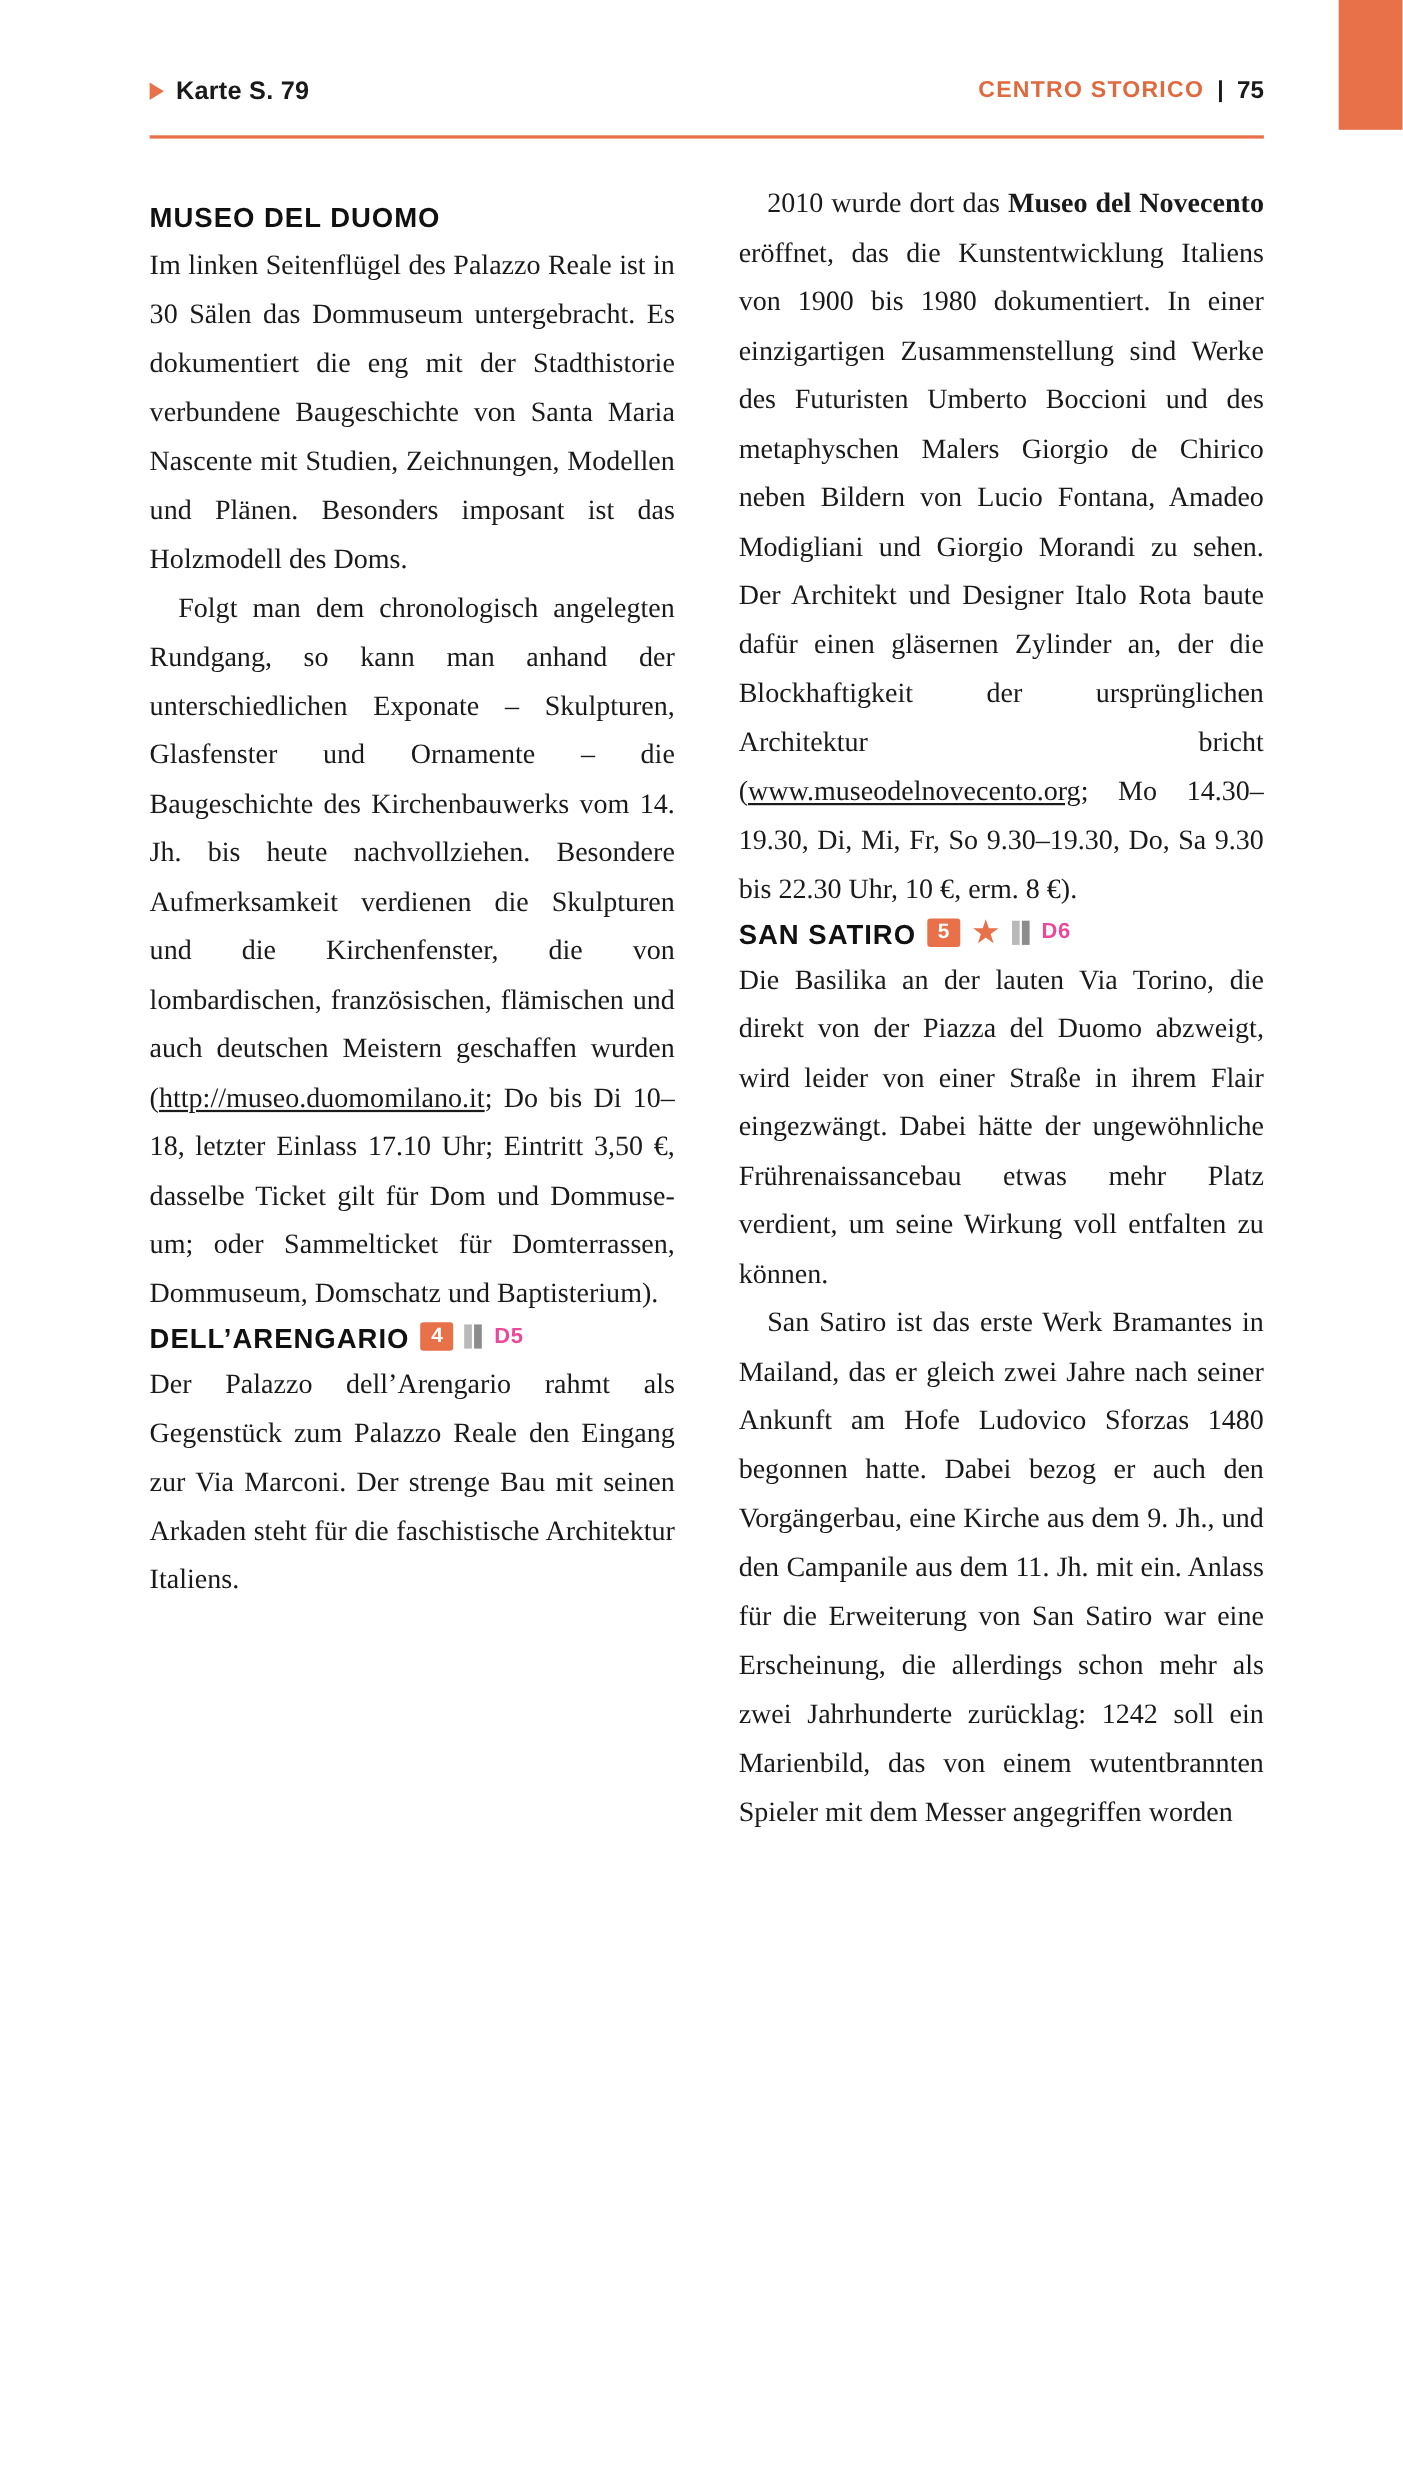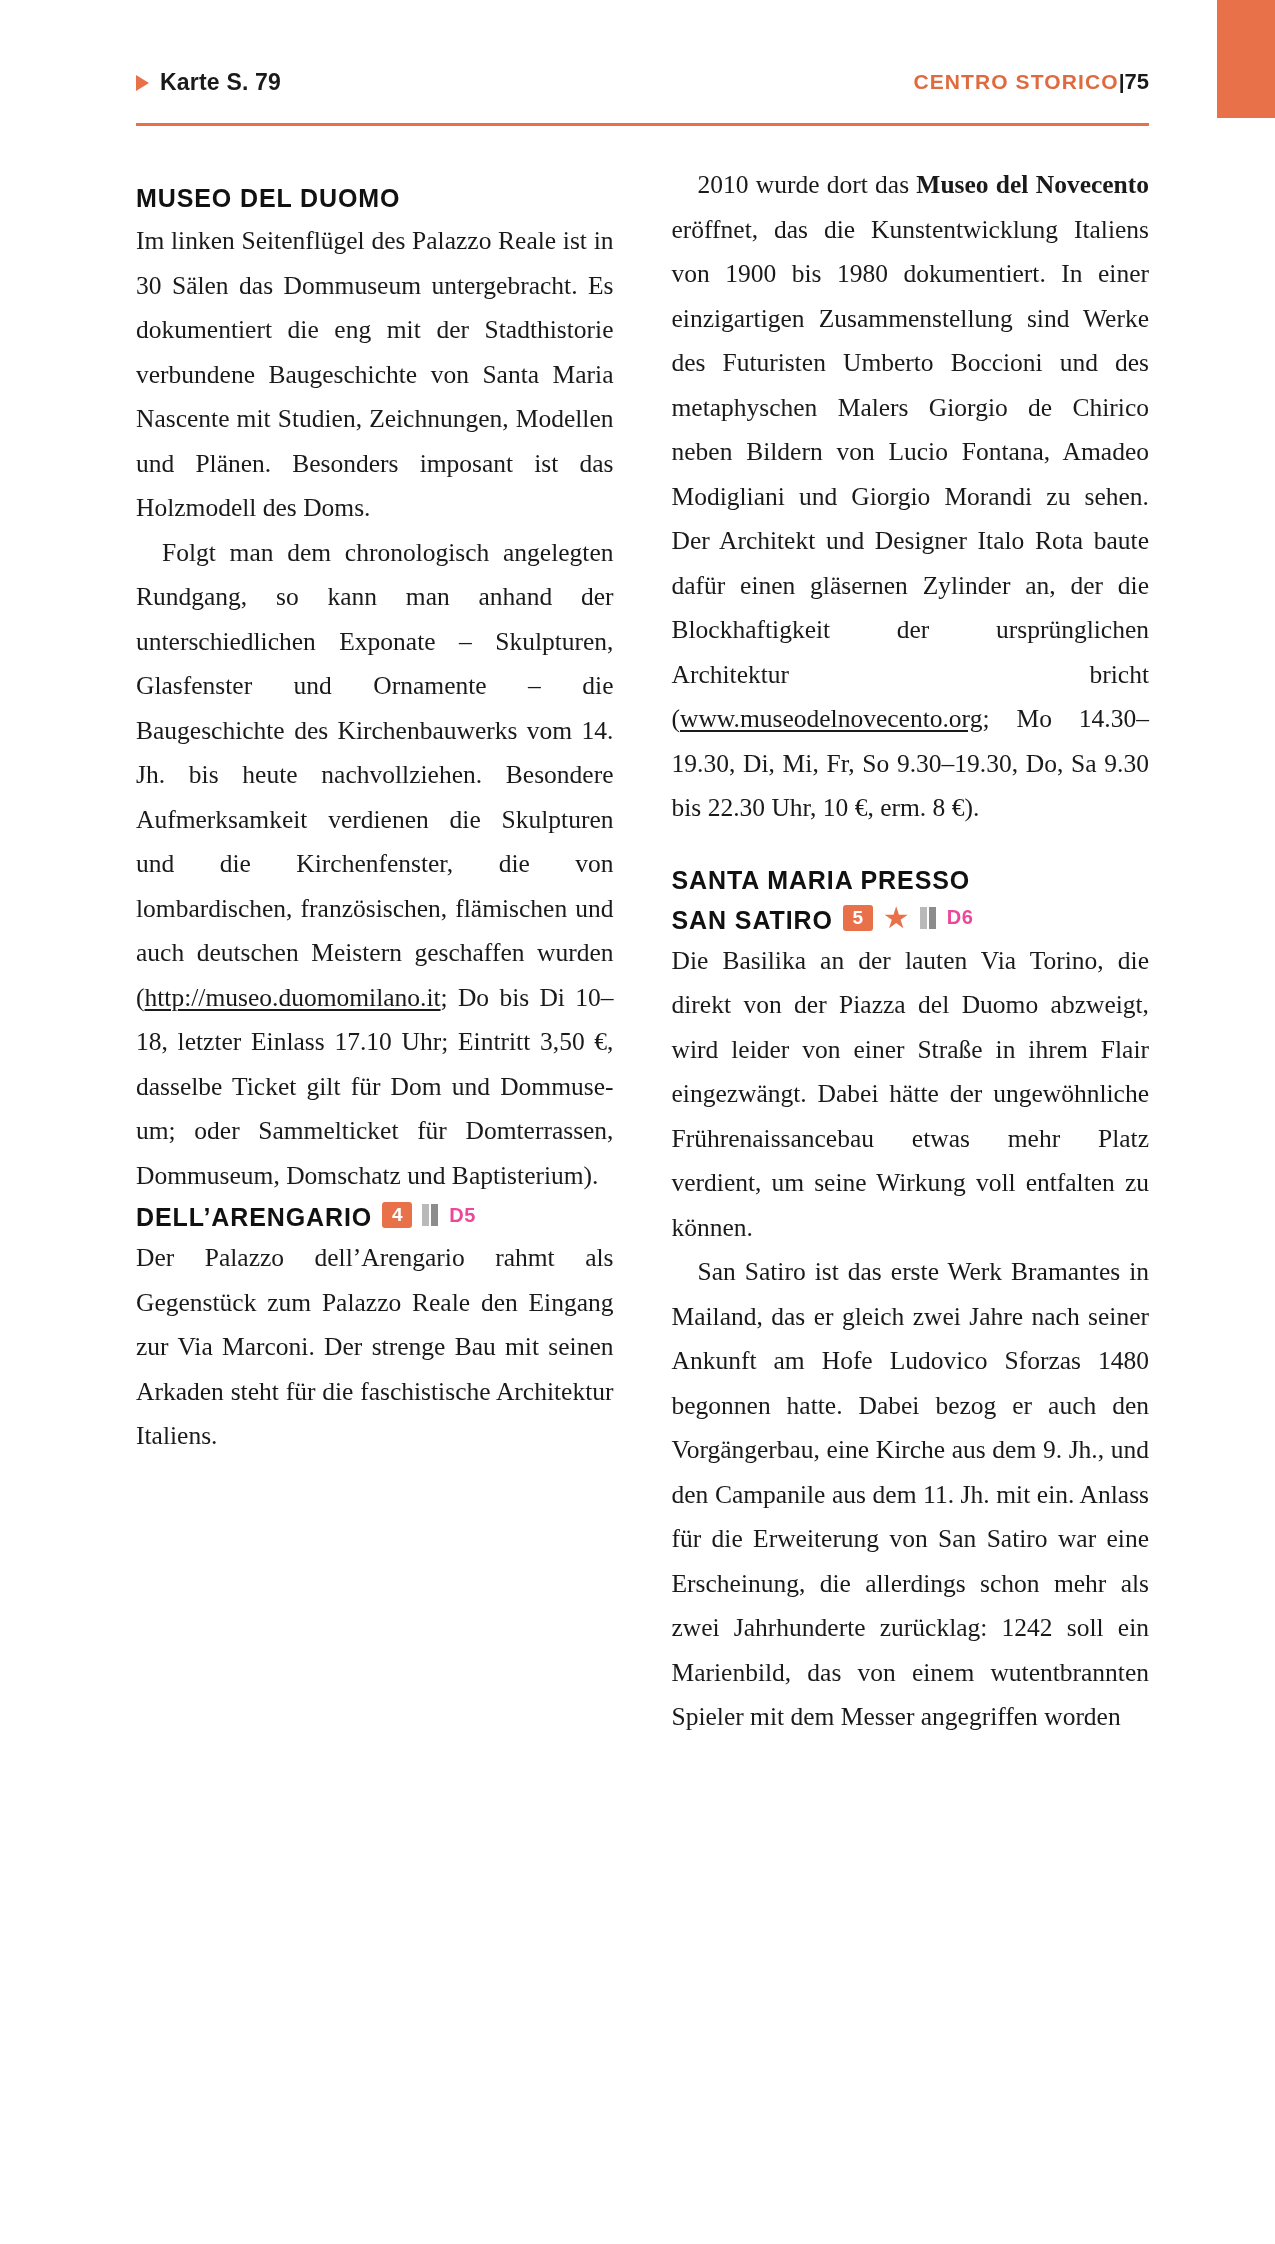--- a/index.html
+++ b/index.html
@@ -58,20 +58,21 @@
   .rh-map {
     font-family: "Liberation Sans", sans-serif;
     font-weight: bold;
     font-size: 23px;
     letter-spacing: 0.2px;
     color: #1a1a1a;
   }
   .rh-right {
     display: flex;
     align-items: center;
+    gap: 12px;
     font-family: "Liberation Sans", sans-serif;
     font-weight: bold;
     font-size: 21px;
     letter-spacing: 1.1px;
     color: #e06a40;
     margin-left: 20px;
   }
   .rh-sep {
     color: #1a1a1a;
     font-weight: bold;
@@ -244,21 +245,20 @@
       </div>
 
       <p>Der Palazzo dell’Arengario rahmt als Gegenstück zum Palazzo Reale den Eingang zur Via Marconi. Der strenge Bau mit seinen Arkaden steht für die faschistische Architek­tur Italiens.</p>
 
     </div>
 
     <div class="col">
 
       <p class="indent"><span>2010 wurde dort das </span><span class="bold">Museo del Novecento</span><span> eröffnet, das die Kunst­entwicklung Italiens von 1900 bis 1980 dokumentiert. In einer einzig­artigen Zusammenstellung sind Werke des Futuristen Umberto Boccioni und des metaphyschen Malers Giorgio de Chirico neben Bildern von Lucio Fontana, Ama­deo Modigliani und Giorgio Mo­randi zu sehen. Der Architekt und Designer Italo Rota baute dafür ei­nen gläsernen Zylinder an, der die Blockhaftigkeit der ursprünglichen Architektur bricht (</span><span class="u">www.museodelnovecento.org</span><span>; Mo 14.30–19.30, Di, Mi, Fr, So 9.30–19.30, Do, Sa 9.30 bis 22.30 Uhr, 10 €, erm. 8 €).</span></p>
 
-      <h2 class="tight-top">SANTA MARIA PRESSO</h2>
       <div class="headline-row">
         <h2 style="margin:0">SAN SATIRO</h2>
         <span class="num-badge">5</span>
         <span class="star-badge">★</span>
         <span class="book-icon">
             <span class="l"></span>
             <span class="r"></span>
           </span>
         <span class="grid-ref">D6</span>
       </div>

